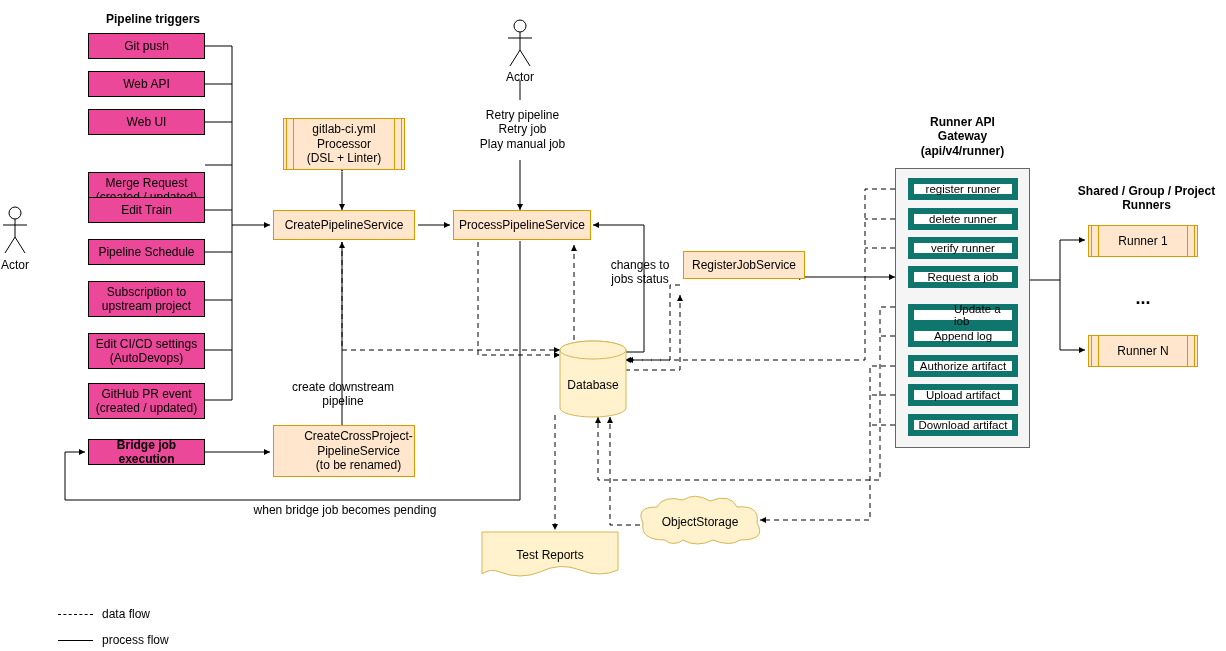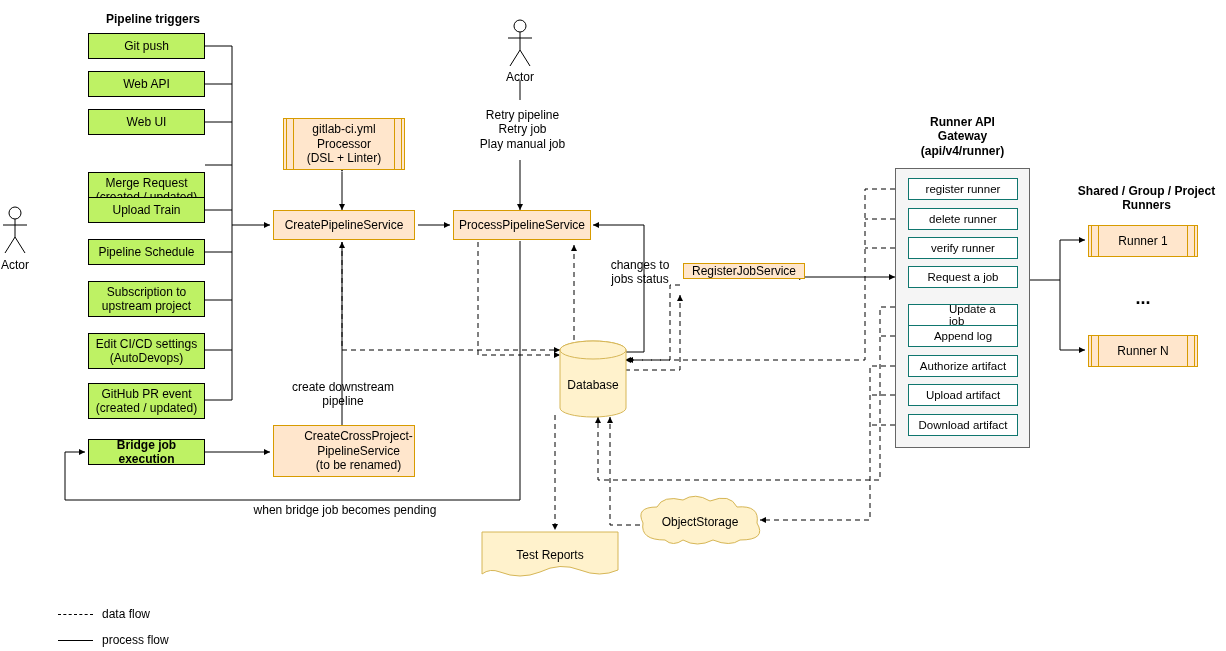--- a/index.html
+++ b/index.html
@@ -16,21 +16,21 @@
     position: absolute;
     border: 1px solid #000;
     display: flex;
     align-items: center;
     justify-content: center;
     text-align: center;
     background: #fff;
     padding: 2px 4px;
     line-height: 1.2;
   }
-  .gray { background: #bef264; }
+  .gray { background: #ec4899; }
   .orange { background: #ffe6cc; border-color: #d79b00; }
   .orange-comp {
     background: #ffe6cc;
     border: 1px solid #d79b00;
     position: absolute;
     display: flex;
     align-items: center;
     justify-content: center;
     text-align: center;
     padding: 2px 0;
@@ -79,21 +79,21 @@
     width: 35px; height: 0;
   }
   .gateway-panel {
     position: absolute;
     background: #f5f5f5;
     border: 1px solid #666;
   }
   .gw-item {
     position: absolute;
     background: #fff;
-    border: 1px solid #0f766e;
+    border: 6px solid #0f766e;
     display:flex; align-items:center; justify-content:center;
     padding: 2px 4px;
     width: 110px; height: 22px;
     font-size: 11.5px;
   }
 </style>
 </head>
 <body>
 
 <svg class="connector">
@@ -172,21 +172,21 @@
   <line x1="15" y1="32" x2="5" y2="48" stroke="#000"></line>
   <line x1="15" y1="32" x2="25" y2="48" stroke="#000"></line>
 </svg>
 <div class="label" style="left:0px; top:258px; width:30px;">Actor</div>
 
 <div class="box gray" style="left:88px; top:33px; width:117px; height:26px;">Git push</div>
 <div class="box gray" style="left:88px; top:71px; width:117px; height:26px;">Web API</div>
 <div class="box gray" style="left:88px; top:109px; width:117px; height:26px;">Web UI</div>
 <div class="box gray" style="left:88px; top:140px; width:117px; height:36px; white-space:pre-line;margin-top:32px;">Merge Request
 (created / updated)</div>
-<div class="box gray" style="left:88px; top:197px; width:117px; height:26px;">Upload Train</div>
+<div class="box gray" style="left:88px; top:197px; width:117px; height:26px;">Edit Train</div>
 <div class="box gray" style="left:88px; top:239px; width:117px; height:26px;">Pipeline Schedule</div>
 <div class="box gray" style="left:88px; top:281px; width:117px; height:36px; white-space:pre-line;">Subscription to
 upstream project</div>
 <div class="box gray" style="left:88px; top:333px; width:117px; height:36px; white-space:pre-line;">Edit CI/CD settings
 (AutoDevops)</div>
 <div class="box gray" style="left:88px; top:383px; width:117px; height:36px; white-space:pre-line;">GitHub PR event
 (created / updated)</div>
 
 <div class="box gray" style="left:88px; top:439px; width:117px; height:26px;font-weight:bold;">Bridge job execution</div>
 
@@ -231,21 +231,21 @@
 <svg style="position:absolute; left:480px; top:530px; width:140px; height:50px;" viewBox="0 0 140 50">
   <path d="M2 2 L138 2 L138 40 Q120 48 100 40 Q80 32 60 42 Q40 50 20 42 Q10 38 2 44 Z" fill="#fff2cc" stroke="#d6b656"></path>
 </svg>
 <div class="label" style="left:480px; top:548px; width:140px;">Test Reports</div>
 
 <svg style="position:absolute; left:635px; top:495px; width:130px; height:55px;" viewBox="0 0 130 55">
   <path d="M30 45 Q5 45 8 28 Q0 12 22 12 Q28 0 48 5 Q60 -3 75 6 Q95 -2 102 12 Q125 10 122 28 Q132 45 105 45 Q95 52 78 45 Q62 53 48 45 Q38 52 30 45 Z" fill="#fff2cc" stroke="#d6b656"></path>
 </svg>
 <div class="label" style="left:635px; top:515px; width:130px;">ObjectStorage</div>
 
-<div class="box orange" style="left:683px; top:263px; width:122px; height:16px;">RegisterJobService</div>
+<div class="box orange" style="left:683px; top:251px; width:122px; height:28px;">RegisterJobService</div>
 
 <div class="label bold" style="left:895px; top:115px; width:135px; white-space:pre-line;">Runner API
 Gateway
 (api/v4/runner)</div>
 <div class="gateway-panel" style="left:895px; top:168px; width:135px; height:280px;"></div>
 <div class="gw-item" style="left:908px; top:178px;">register runner</div>
 <div class="gw-item" style="left:908px; top:208px;">delete runner</div>
 <div class="gw-item" style="left:908px; top:237px;">verify runner</div>
 <div class="gw-item" style="left:908px; top:266px;">Request a job</div>
 <div class="gw-item" style="left:908px; top:304px;padding-left:40px;">Update a job</div>

